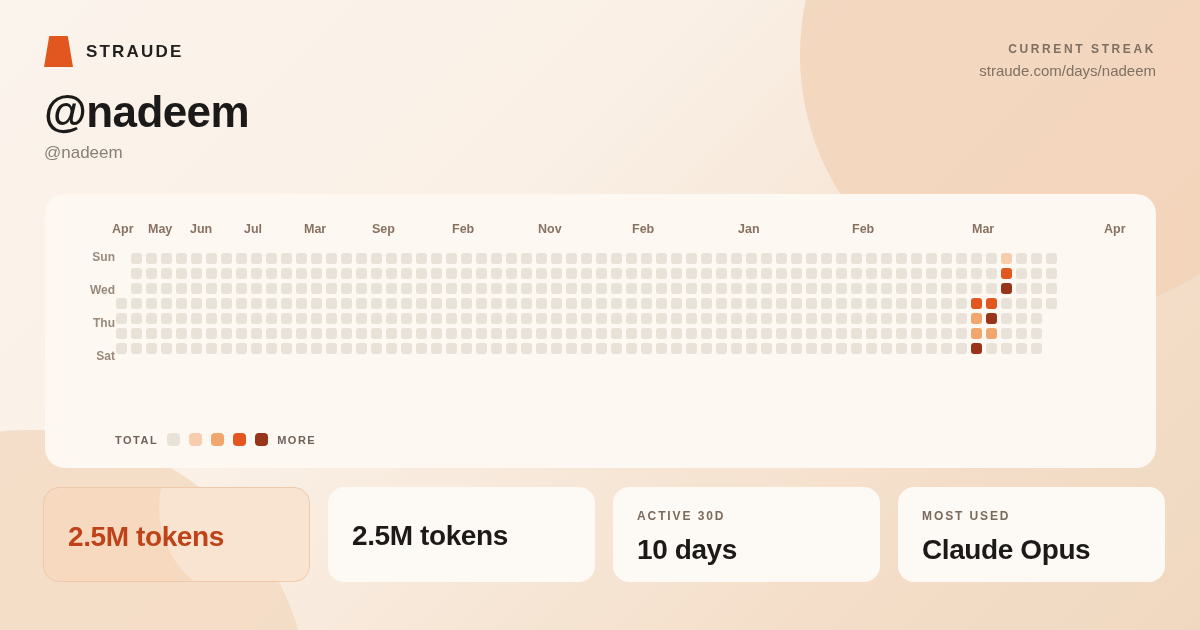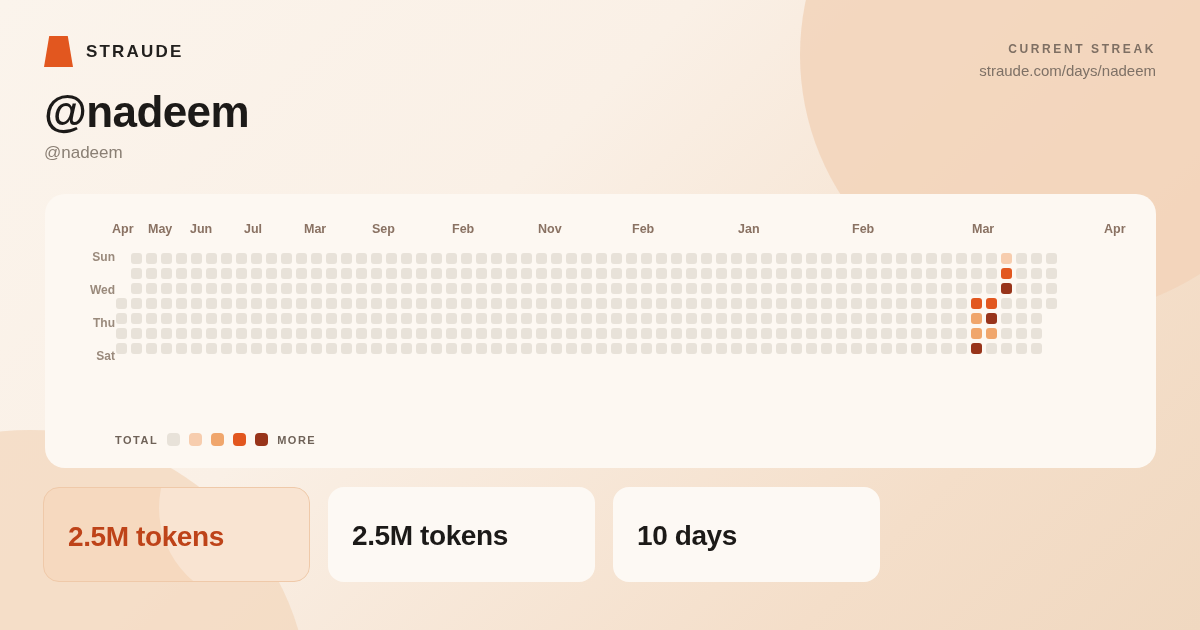--- a/index.html
+++ b/index.html
@@ -692,15 +692,20 @@
 </div>
 
 <div class="stats">
     <div class="stat-card highlight">
       <div class="stat-value">2.5M tokens</div>
     </div>
     <div class="stat-card">
       <div class="stat-value">2.5M tokens</div>
     </div>
     <div class="stat-card">
+      <div class="stat-label">ACTIVE 30D</div>
       <div class="stat-value">10 days</div>
     </div>
+    <div class="stat-card">
+      <div class="stat-label">MOST USED</div>
+      <div class="stat-value">Claude Opus</div>
+    </div>
   </div>
 
 </body></html>

